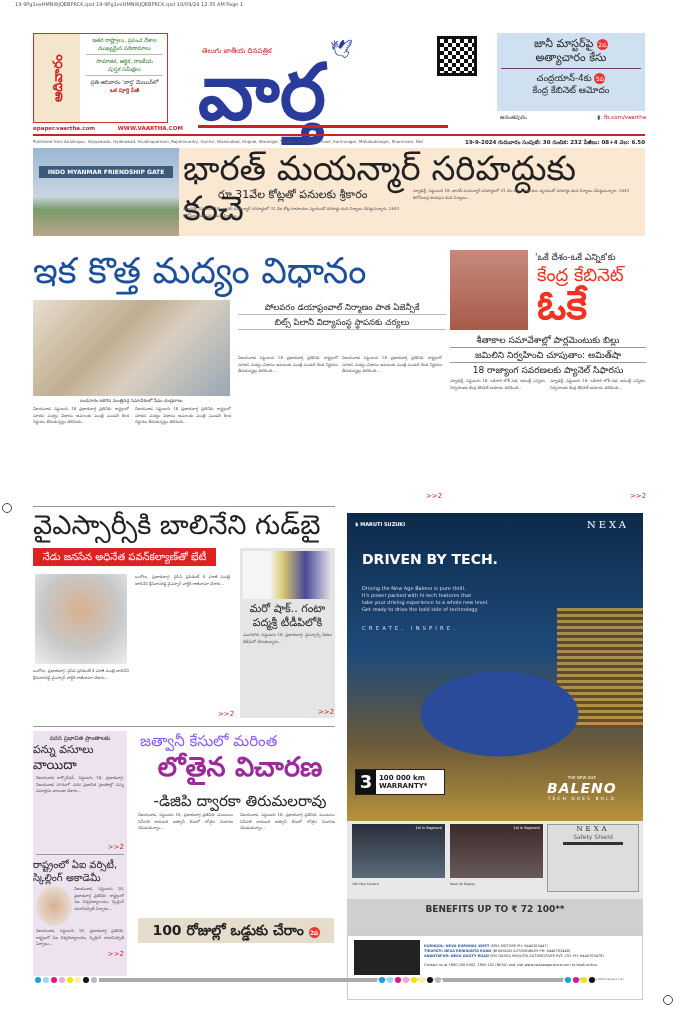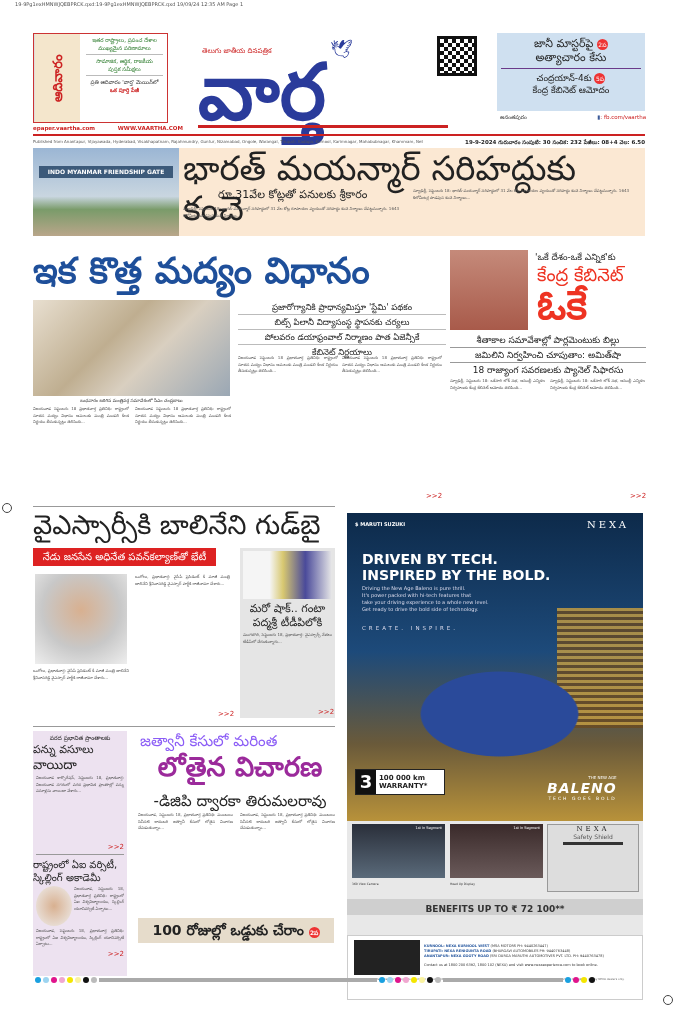--- a/index.html
+++ b/index.html
@@ -29,21 +29,21 @@
 .pub-line{left:33px;top:139px;width:612px;font-size:4px;color:#555;display:flex;justify-content:space-between}
 .pub-line .date{font-size:5.5px;color:#222;font-weight:bold}
 
 .border-story{left:33px;top:148px;width:612px;height:88px;background:#fbe8d3}
 .gate-img{left:0;top:0;width:146px;height:88px;background:linear-gradient(#9bb6d4,#c9d6e0 55%,#7a9b6a 70%,#b9a68a);}
 .gate-sign{left:6px;top:18px;width:134px;height:12px;background:#3c5a7a;color:#fff;font-size:6px;font-weight:bold;text-align:center;line-height:12px}
 .bs-head{left:150px;top:0;width:460px;font-size:34px;line-height:40px;color:#222}
 .bs-sub{left:185px;top:40px;font-size:11px;color:#222}
 .bs-text{font-size:4px;line-height:6.5px;color:#555}
 
-.main-head{left:33px;top:247px;font-size:36px;line-height:48px;color:#1e4f9a;font-weight:bold}
+.main-head{left:33px;top:247px;font-size:36px;line-height:48px;color:#1e4f9a;font-weight:normal}
 .cab-photo{left:33px;top:300px;width:197px;height:96px;background:linear-gradient(135deg,#e8dfd0,#bfae90 40%,#d9cfc0 60%,#9aa7b4)}
 .cab-caption{left:33px;top:398px;width:197px;font-size:4.5px;text-align:center;color:#333}
 .bullet{font-size:8.5px;color:#222;text-align:center;border-bottom:1px solid #bbb;padding:2px 0;line-height:10px}
 .bullets{left:238px;top:300px;width:208px}
 .col{font-size:4px;line-height:6.5px;color:#555;text-align:justify}
 .more{color:#c22;font-size:7px}
 
 .book-img{left:450px;top:250px;width:78px;height:80px;background:linear-gradient(#c58a7a,#a85a4a);}
 .on-kicker{left:535px;top:252px;font-size:9px;color:#222}
 .on-cab{left:537px;top:264px;font-size:18px;color:#e32}
@@ -70,33 +70,33 @@
 
 .ad{left:347px;top:513px;width:296px;height:308px;background:linear-gradient(#0d2a4a,#1d4a7a 45%,#6a5a3a 75%,#b8923a);}
 .ad-brand{left:8px;top:8px;color:#fff;font-size:5px;font-weight:bold}
 .ad-nexa{left:240px;top:6px;color:#fff;font-size:10px;letter-spacing:3px;font-family:"DejaVu Serif",serif}
 .ad-h{left:15px;top:38px;color:#fff;font-size:14px;font-weight:bold;line-height:16px}
 .ad-p{left:15px;top:72px;color:#dde;font-size:5px;line-height:7px}
 .ad-ci{left:15px;top:112px;color:#dde;font-size:5.5px;letter-spacing:3px}
 .car{left:30px;top:135px;width:245px;height:120px;background:radial-gradient(ellipse at 50% 55%,#2a4a9a 0 45%,transparent 46%)}
 .warranty{left:8px;top:256px;width:90px;height:26px;background:#fff;border:1px solid #222;font-size:7px;font-weight:bold;display:flex;align-items:center}
 .warranty .big{background:#111;color:#fff;font-size:18px;width:20px;height:100%;text-align:center;line-height:24px;margin-right:3px}
-.baleno{left:200px;top:262px;color:#fff;text-align:right}
+.baleno{left:200px;top:262px;color:#fff;text-align:center}
 .baleno .s{font-size:4px}
 .baleno .b{font-size:14px;font-style:italic;font-weight:bold;letter-spacing:1px}
 .baleno .t{font-size:4.5px;letter-spacing:2px}
 .ad2{left:347px;top:821px;width:296px;height:114px;background:#e8e8e8}
 .feat1{left:5px;top:3px;width:93px;height:54px;background:linear-gradient(#2a2f3a,#5a6a7a)}
 .feat2{left:103px;top:3px;width:93px;height:54px;background:linear-gradient(#3a2a2a,#6a5a5a)}
 .feat-l{color:#fff;font-size:3.5px;position:absolute;right:3px;top:2px}
 .feat-c{position:absolute;left:0;top:58px;font-size:3px;color:#333}
 .safety{left:200px;top:3px;width:92px;height:68px;background:#ddd;border:1px solid #999;text-align:center}
 .safety .n{font-size:7px;letter-spacing:3px;font-family:"DejaVu Serif",serif}
 .safety .s{font-size:6px;color:#555}
-.benefits{left:0;top:78px;width:296px;height:16px;background:#cfcfcf;text-align:center;font-size:9px;font-weight:bold;line-height:20px;color:#333}
+.benefits{left:0;top:78px;width:296px;height:36px;background:#cfcfcf;text-align:center;font-size:9px;font-weight:bold;line-height:20px;color:#333}
 .ad3{left:347px;top:935px;width:296px;height:65px;background:#fff;border:1px solid #ccc}
 .ad3-qr{left:6px;top:4px;width:66px;height:35px;background:#222}
 .dealers{left:76px;top:8px;font-size:3.5px;line-height:5px;color:#333}
 .dealers b{color:#2a5aa0}
 .fineprint{left:4px;top:42px;width:288px;font-size:2.8px;color:#666;line-height:3.6px}
 .color-bar{height:6px;display:flex;align-items:center;gap:2px}
 .dot{width:6px;height:6px;border-radius:50%}
 .gbar{background:#aaa;height:4px}
 </style>
 </head>
@@ -155,24 +155,22 @@
   <div class="abs bs-head">భారత్ మయన్మార్ సరిహద్దుకు కంచె</div>
   <div class="abs bs-sub">రూ.31వేల కోట్లతో పనులకు శ్రీకారం</div>
   <div class="abs bs-text" style="left:150px;top:58px;width:225px;height:30px;overflow:hidden">న్యూఢిల్లీ, సెప్టెంబరు 18: భారత్-మయన్మార్ సరిహద్దులో 31 వేల కోట్ల రూపాయల వ్యయంతో సరిహద్దు కంచె నిర్మాణం చేపట్టనున్నారు. 1643 కిలోమీటర్ల పొడవున కంచె నిర్మాణం...</div>
   <div class="abs bs-text" style="left:380px;top:40px;width:228px;height:48px;overflow:hidden">న్యూఢిల్లీ, సెప్టెంబరు 18: భారత్-మయన్మార్ సరిహద్దులో 31 వేల కోట్ల రూపాయల వ్యయంతో సరిహద్దు కంచె నిర్మాణం చేపట్టనున్నారు. 1643 కిలోమీటర్ల పొడవున కంచె నిర్మాణం...</div>
 </div>
 
 <div class="abs main-head">ఇక కొత్త మద్యం విధానం</div>
 <div class="abs cab-photo"></div>
 <div class="abs cab-caption">బుధవారం జరిగిన మంత్రివర్గ సమావేశంలో సీఎం చంద్రబాబు</div>
 <div class="abs bullets">
-  <div class="bullet">ప్రజారోగ్యానికి ప్రాధాన్యమిస్తూ 'స్టేమి' పథకం</div>
+  <div class="bullet">పోలవరం డయాఫ్రంవాల్ నిర్మాణం పాత ఏజెన్సీకే</div>
   <div class="bullet">బిట్స్ పిలానీ విద్యాసంస్థ స్థాపనకు చర్యలు</div>
-  <div class="bullet">పోలవరం డయాఫ్రంవాల్ నిర్మాణం పాత ఏజెన్సీకే</div>
-  <div class="bullet" style="border:none">కేబినెట్ నిర్ణయాలు</div>
 </div>
 <div class="abs col" style="left:33px;top:406px;width:96px;height:96px;overflow:hidden">విజయవాడ సెప్టెంబరు 18 ప్రభాతవార్త ప్రతినిధి: రాష్ట్రంలో నూతన మద్యం విధానం అమలుకు మంత్రి మండలి కీలక నిర్ణయం తీసుకున్నట్లు తెలిసింది...</div>
 <div class="abs col" style="left:135px;top:406px;width:96px;height:96px;overflow:hidden">విజయవాడ సెప్టెంబరు 18 ప్రభాతవార్త ప్రతినిధి: రాష్ట్రంలో నూతన మద్యం విధానం అమలుకు మంత్రి మండలి కీలక నిర్ణయం తీసుకున్నట్లు తెలిసింది...</div>
 <div class="abs col" style="left:238px;top:355px;width:100px;height:147px;overflow:hidden">విజయవాడ సెప్టెంబరు 18 ప్రభాతవార్త ప్రతినిధి: రాష్ట్రంలో నూతన మద్యం విధానం అమలుకు మంత్రి మండలి కీలక నిర్ణయం తీసుకున్నట్లు తెలిసింది...</div>
 <div class="abs col" style="left:342px;top:355px;width:100px;height:140px;overflow:hidden">విజయవాడ సెప్టెంబరు 18 ప్రభాతవార్త ప్రతినిధి: రాష్ట్రంలో నూతన మద్యం విధానం అమలుకు మంత్రి మండలి కీలక నిర్ణయం తీసుకున్నట్లు తెలిసింది...</div>
 <div class="abs more" style="left:426px;top:492px">&gt;&gt;2</div>
 
 <div class="abs book-img"></div>
 <div class="abs on-kicker">'ఒకే దేశం-ఒకే ఎన్నిక'కు</div>
 <div class="abs on-cab">కేంద్ర కేబినెట్</div>
@@ -223,21 +221,20 @@
 <div class="abs jat-s">-డిజిపి ద్వారకా తిరుమలరావు</div>
 <div class="abs col" style="left:138px;top:812px;width:95px;height:100px;overflow:hidden">విజయవాడ, సెప్టెంబరు 18, ప్రభాతవార్త ప్రతినిధి: ముంబయి సినీనటి కాదంబరి జత్వానీ కేసులో లోతైన విచారణ చేపడుతున్నాం...</div>
 <div class="abs col" style="left:240px;top:812px;width:95px;height:100px;overflow:hidden">విజయవాడ, సెప్టెంబరు 18, ప్రభాతవార్త ప్రతినిధి: ముంబయి సినీనటి కాదంబరి జత్వానీ కేసులో లోతైన విచారణ చేపడుతున్నాం...</div>
 <div class="abs days-box"><span>100 రోజుల్లో ఒడ్డుకు చేరాం</span> <span class="pg-badge">2ప</span></div>
 
 <div class="abs ad">
   <div class="abs ad-brand">$ <span>MARUTI SUZUKI</span></div>
   <div class="abs ad-nexa">NEXA</div>
   <div class="abs ad-h">
       <div>DRIVEN BY TECH.</div>
-      <div>INSPIRED BY THE BOLD.</div>
     </div>
   <div class="abs ad-p">
     <div>Driving the New Age Baleno is pure thrill.</div>
       <div>It's power packed with hi-tech features that</div>
       <div>take your driving experience to a whole new level.</div>
       <div>Get ready to drive the bold side of technology.</div>
   </div>
   <div class="abs ad-ci">CREATE. INSPIRE.</div>
   <div class="abs" style="left:210px;top:95px;width:86px;height:120px;background:repeating-linear-gradient(#caa040 0 3px,#6a4a20 3px 6px);opacity:.8"></div>
   <div class="abs car"></div>

